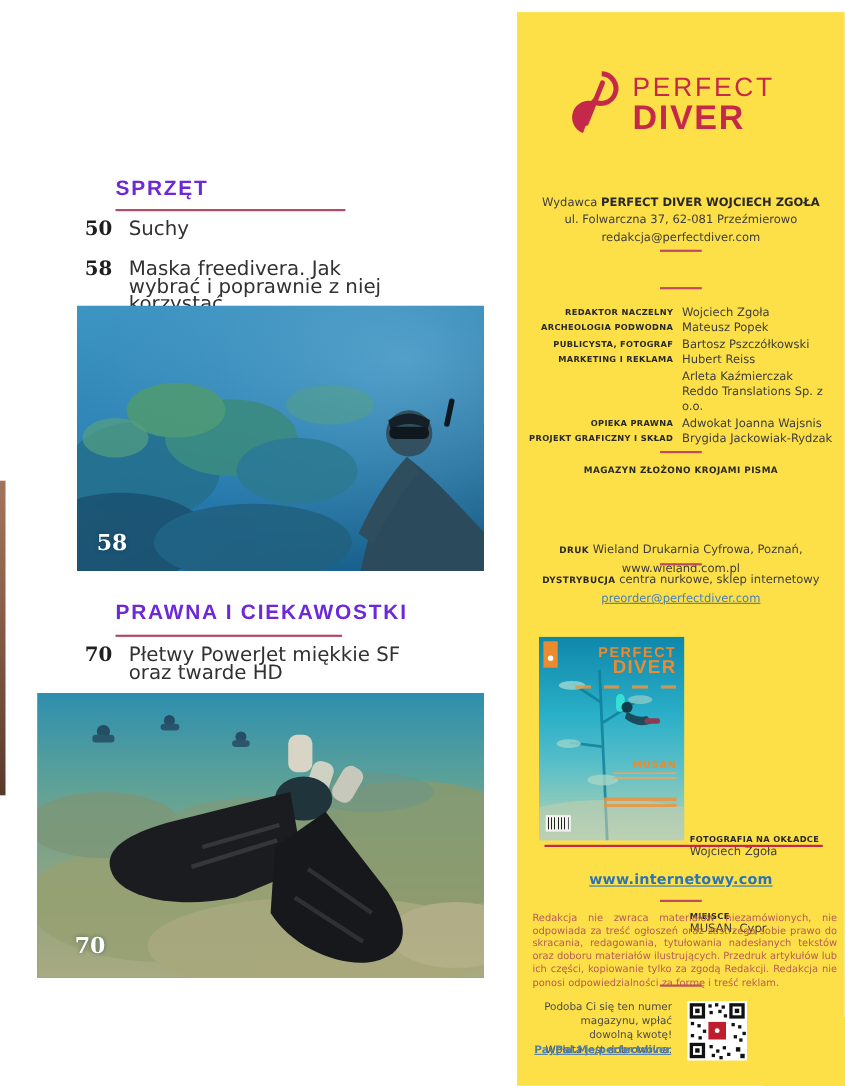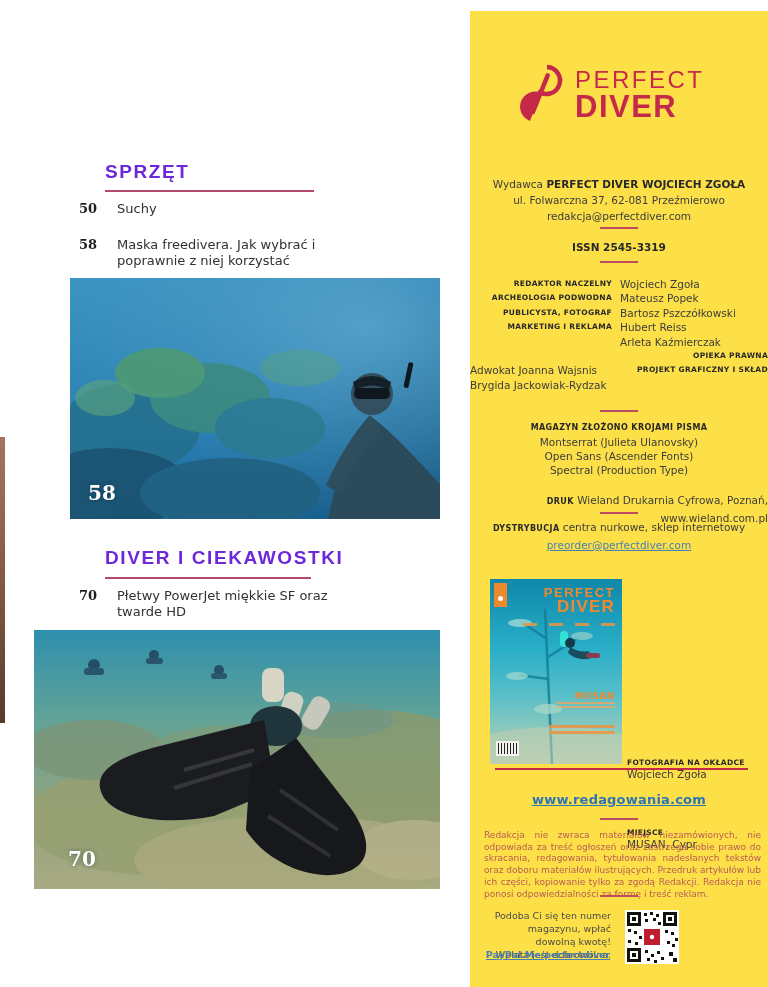--- a/index.html
+++ b/index.html
@@ -7,21 +7,21 @@
        font-family:"DejaVu Sans","Liberation Sans",sans-serif;overflow:hidden;}
   .abs{position:absolute;}
 
   
   .edge-strip{left:0;top:437px;width:5px;height:286px;
     background:linear-gradient(180deg,#a3755c 0%,#8a5f49 40%,#6e4a38 75%,#57392c 100%);}
   .sec-title{font-family:"Liberation Sans","DejaVu Sans",sans-serif;
     font-size:19px;font-weight:700;letter-spacing:1.6px;color:#6d28d9;}
   .sec-rule{height:2px;background:#b14a66;}
   .toc{display:grid;grid-template-columns:20px 258px;column-gap:9px;row-gap:1px;
-    font-size:13px;line-height:16px;color:#313133;gap:20px;}
+    font-size:18px;line-height:16px;color:#313133;gap:20px;}
   .toc .no{font-family:"DejaVu Serif","Liberation Serif",serif;font-weight:700;
     color:#1f1f21;text-align:right;}
   .photo{overflow:hidden;background:#1d6ea4;}
   .photo svg{display:block;}
   .pagenum{position:absolute;left:18px;bottom:14px;color:#ffffff;
     font-family:"DejaVu Serif","Liberation Serif",serif;font-weight:700;
     font-size:20px;text-shadow:0 0 4px rgba(0,40,70,.45);}
 
   
   .panel{left:470px;top:11px;width:298px;height:987px;background:#fde047;}
@@ -126,21 +126,21 @@
       <circle cx="302" cy="116" r="21" fill="#32505f"></circle>
       <path d="M283,104 q19,-12 38,0 l-2,8 q-17,-9 -34,0 Z" fill="#141f27"></path>
       <rect x="284" y="110" width="36" height="11" rx="5" fill="#10181f"></rect>
       <rect x="336" y="84" width="5" height="26" rx="2" fill="#10181f" transform="rotate(12 338 97)"></rect>
       <path d="M300,137 q-24,26 -44,70 l14,10 q20,-44 42,-66 Z" fill="#2e4e5e"></path>
     </g>
   </svg>
   <div class="pagenum">58</div>
 </div>
 
-<div class="abs sec-title" style="left:105px;top:547px;">DIVER I CIEKAWOSTKI</div>
+<div class="abs sec-title" style="left:105px;top:547px;">PRAWNA I CIEKAWOSTKI</div>
 <div class="abs sec-rule" style="left:105px;top:577px;width:206px;"></div>
 
 <div class="abs toc" style="left:77px;top:588px;">
   <div class="no">70</div>
   <div>Płetwy PowerJet miękkie SF oraz twarde HD</div>
 </div>
 
 <div class="abs photo" style="left:34px;top:630px;width:406px;height:259px;">
   <svg width="406" height="259" viewBox="0 0 406 259">
     <defs>
@@ -201,54 +201,49 @@
 
   <div class="c small" style="top:165px;">
     <span>Wydawca</span>
     <span class="b">PERFECT DIVER WOJCIECH ZGOŁA</span><br>
     <span>ul. Folwarczna 37, 62-081 Przeźmierowo</span><br>
     <span>redakcja@perfectdiver.com</span>
   </div>
 
   <div class="shortrule" style="top:216px;"></div>
 
-  <div class="c small b" style="top:228px;">ISSN 2545-3319</div>
 
   <div class="shortrule" style="top:250px;"></div>
 
   <div class="staff">
     <div class="lbl">REDAKTOR NACZELNY</div>
     <div class="val">Wojciech Zgoła</div>
     <div class="lbl">ARCHEOLOGIA PODWODNA</div>
     <div class="val">Mateusz Popek</div>
     <div class="lbl">PUBLICYSTA, FOTOGRAF</div>
     <div class="val">Bartosz Pszczółkowski</div>
     <div class="lbl">MARKETING I REKLAMA</div>
     <div class="val">Hubert Reiss</div>
     <div class="lbl"></div>
     <div class="val">Arleta Kaźmierczak</div>
     <div class="lbl"></div>
+    <div class="val">Reddo Translations Sp. z o.o.</div>
     <div class="lbl">OPIEKA PRAWNA</div>
     <div class="val">Adwokat Joanna Wajsnis</div>
     <div class="lbl">PROJEKT GRAFICZNY I SKŁAD</div>
     <div class="val">Brygida Jackowiak-Rydzak</div>
   </div>
 
   <div class="shortrule" style="top:399px;"></div>
 
   <div class="c" style="top:412px;font-size:8px;">
     <span class="cap" style="font-size:8px;">MAGAZYN ZŁOŻONO KROJAMI PISMA</span>
   </div>
-  <div class="c small" style="top:425px;line-height:13.8px;">
-    <span>Montserrat (Julieta Ulanovsky)</span><br>
-    <span>Open Sans (Ascender Fonts)</span><br>
-    <span>Spectral (Production Type)</span>
-  </div>
-
-  <div class="c small" style="top:481px;text-align:right;">
+
+  <div class="c small" style="top:481px;">
     <span class="cap" style="font-size:8px;">DRUK</span>
     <span>Wieland Drukarnia Cyfrowa, Poznań, www.wieland.com.pl</span>
   </div>
 
   <div class="shortrule" style="top:501px;"></div>
 
   <div class="c small" style="top:508px;">
     <span class="cap" style="font-size:8px;">DYSTRYBUCJA</span>
     <span>centra nurkowe, sklep internetowy</span><br>
     <span class="bluelink">preorder@perfectdiver.com</span>
@@ -289,21 +284,21 @@
   <div class="credit">
     <div class="cl">FOTOGRAFIA NA OKŁADCE</div>
     <div class="cv">Wojciech Zgoła</div>
     <div class="cl">MIEJSCE</div>
     <div class="cv">MUSAN, Cypr</div>
   </div>
 
   <div class="longrule" style="left:25px;top:757px;width:253px;"></div>
 
   <div class="c" style="top:778px;">
-    <span class="weblink">www.redagowania.com</span>
+    <span class="weblink">www.internetowy.com</span>
   </div>
 
   <div class="shortrule" style="top:807px;"></div>
 
   <div class="disclaimer">Redakcja nie zwraca materiałów niezamówionych, nie odpowiada za treść ogłoszeń oraz zastrzega sobie prawo do skracania, redagowania, tytułowania nadesłanych tekstów oraz doboru materiałów ilustrujących. Przedruk artykułów lub ich części, kopiowanie tylko za zgodą Redakcji. Redakcja nie ponosi odpowiedzialności za formę i treść reklam.</div>
 
   <div class="shortrule" style="top:884px;"></div>
 
   <div class="donate-txt">
     <span>Podoba Ci się ten numer</span><br>

